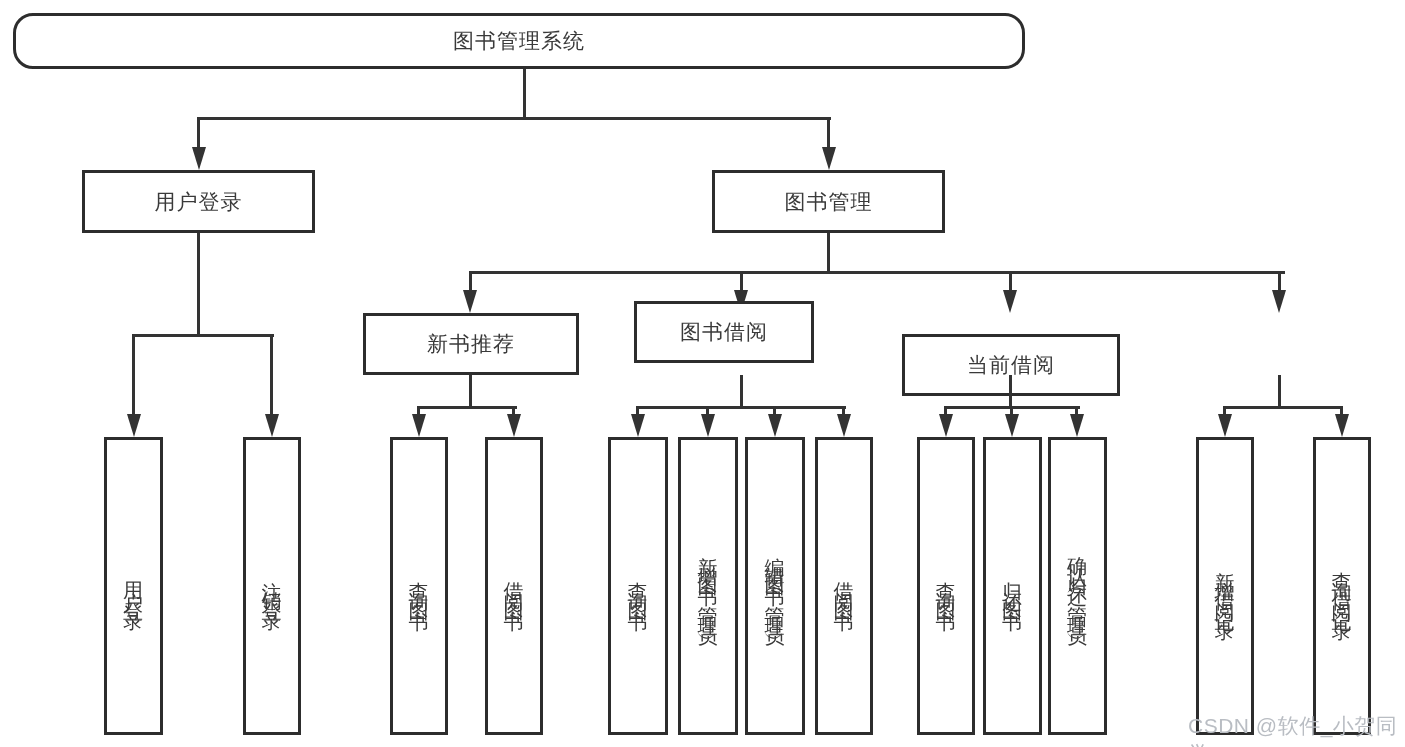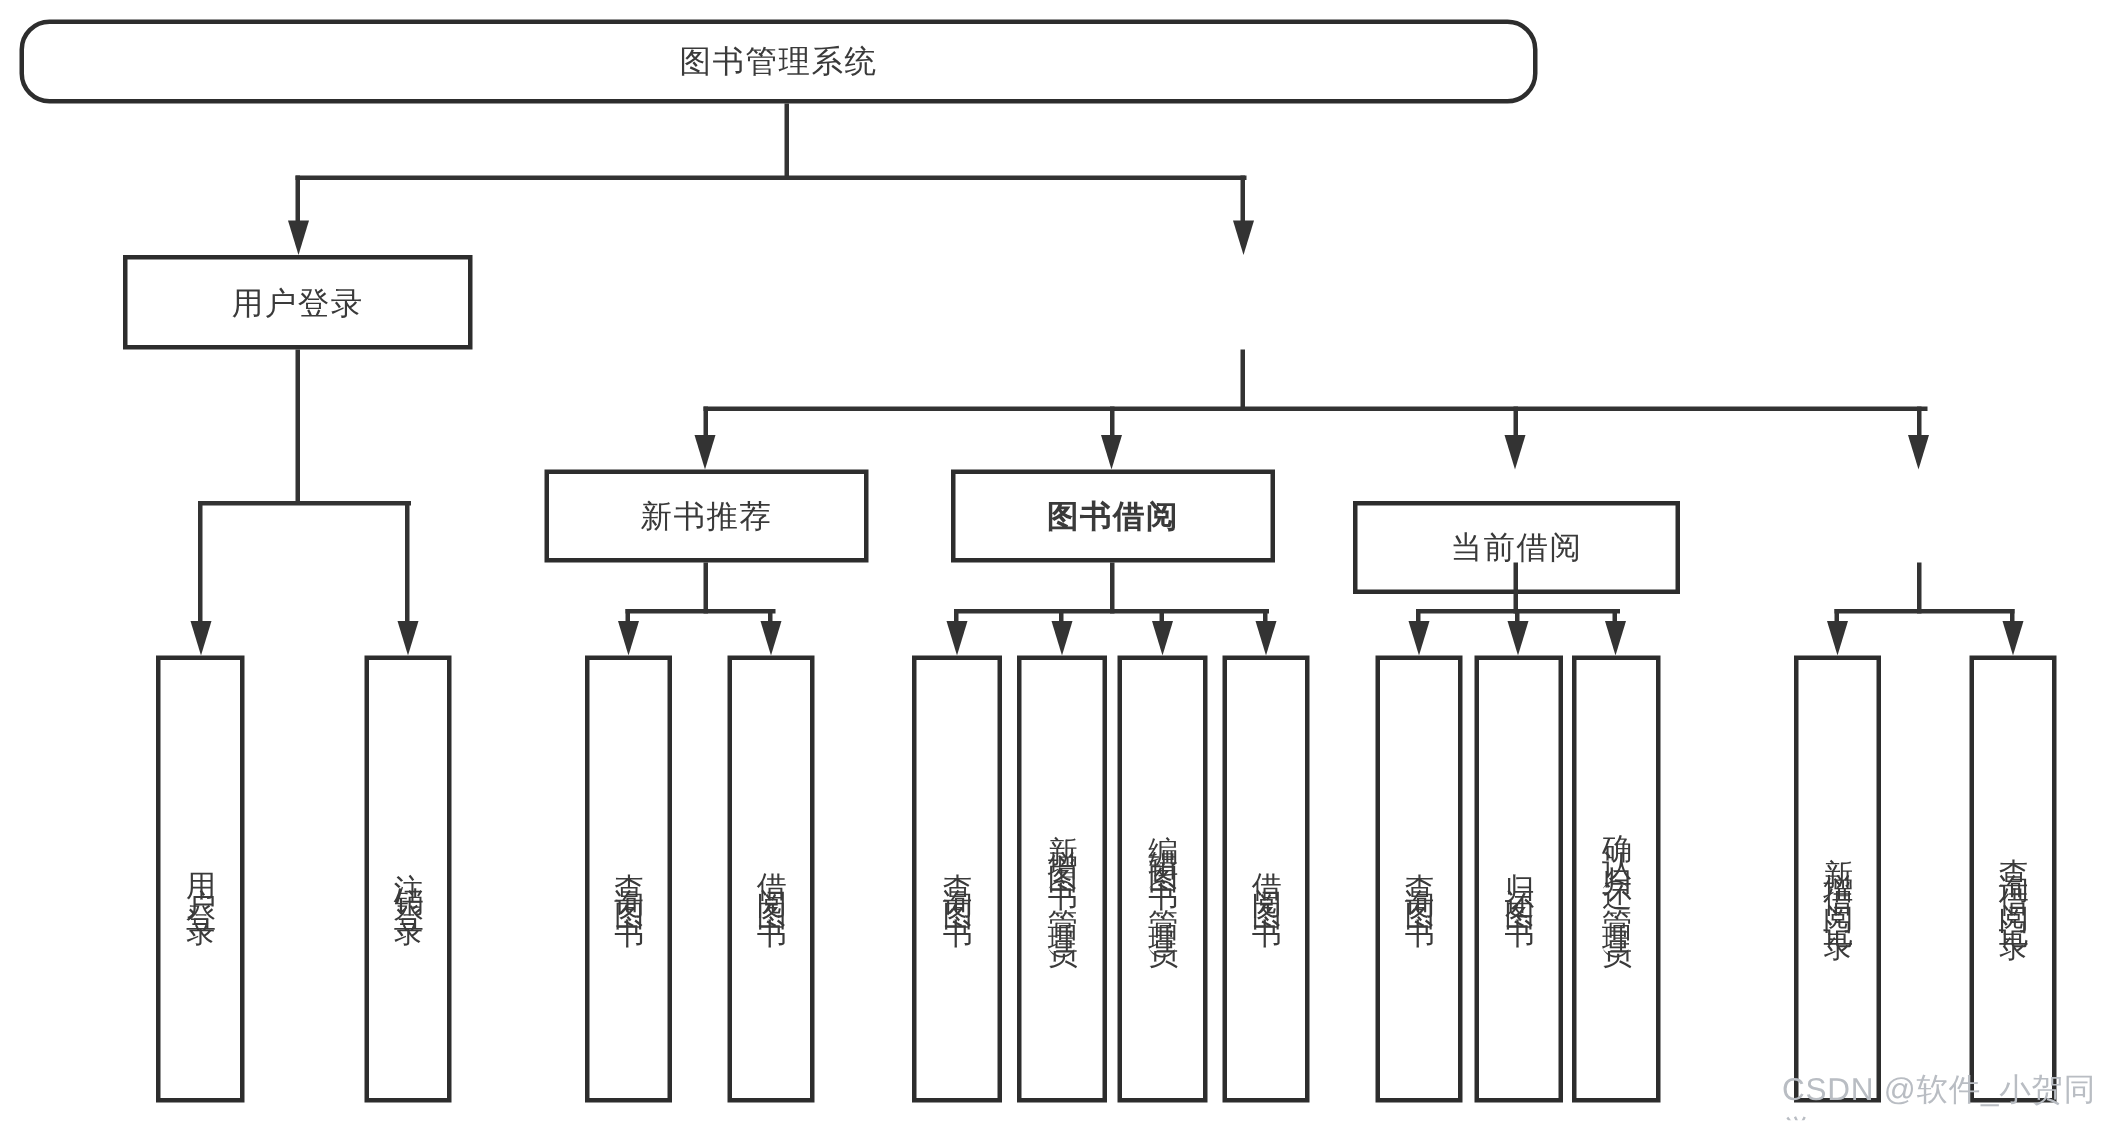--- a/index.html
+++ b/index.html
@@ -61,41 +61,42 @@
   <div class="hbox" style="left:13px; top:13px; width:1012px; height:56px;border-radius:20px;">图书管理系统</div>
 
   <div class="line" style="left:523px; top:69px; width:3px; height:51px;"></div>
   <div class="line" style="left:197px; top:117px; width:634px; height:3px;"></div>
   <div class="line" style="left:197px; top:117px; width:3px; height:32px;"></div>
   <div class="arrow" style="left:192px; top:147px;"></div>
   <div class="line" style="left:827px; top:117px; width:3px; height:32px;"></div>
   <div class="arrow" style="left:822px; top:147px;"></div>
 
   <div class="hbox" style="left:82px; top:170px; width:233px; height:63px;">用户登录</div>
+  <div class="hbox" style="left:712px; top:170px; width:233px; height:63px;">图书管理</div>
 
   <div class="line" style="left:197px; top:233px; width:3px; height:103px;"></div>
   <div class="line" style="left:132px; top:334px; width:142px; height:3px;"></div>
   <div class="line" style="left:132px; top:334px; width:3px; height:82px;"></div>
   <div class="arrow" style="left:127px; top:414px;"></div>
   <div class="line" style="left:270px; top:334px; width:3px; height:82px;"></div>
   <div class="arrow" style="left:265px; top:414px;"></div>
 
   <div class="line" style="left:827px; top:233px; width:3px; height:40px;"></div>
   <div class="line" style="left:469px; top:271px; width:816px; height:3px;"></div>
   <div class="line" style="left:469px; top:271px; width:3px; height:21px;"></div>
   <div class="arrow" style="left:463px; top:290px;"></div>
   <div class="line" style="left:740px; top:271px; width:3px; height:21px;"></div>
   <div class="arrow" style="left:734px; top:290px;"></div>
   <div class="line" style="left:1009px; top:271px; width:3px; height:21px;"></div>
   <div class="arrow" style="left:1003px; top:290px;"></div>
   <div class="line" style="left:1278px; top:271px; width:3px; height:21px;"></div>
   <div class="arrow" style="left:1272px; top:290px;"></div>
 
   <div class="hbox" style="left:363px; top:313px; width:216px; height:62px;">新书推荐</div>
-  <div class="hbox" style="left:634px; top:313px; width:216px; height:62px;font-weight:bold;">图书借阅</div>
+  <div class="hbox" style="left:634px; top:301px; width:180px; height:62px;">图书借阅</div>
   <div class="hbox" style="left:902px; top:313px; width:218px; height:62px;margin-top:21px;">当前借阅</div>
 
   <div class="line" style="left:469px; top:375px; width:3px; height:34px;"></div>
   <div class="line" style="left:417px; top:406px; width:100px; height:3px;"></div>
   <div class="line" style="left:417px; top:406px; width:3px; height:11px;"></div>
   <div class="arrow" style="left:412px; top:414px;"></div>
   <div class="line" style="left:512px; top:406px; width:3px; height:11px;"></div>
   <div class="arrow" style="left:507px; top:414px;"></div>
 
   <div class="line" style="left:740px; top:375px; width:3px; height:34px;"></div>

